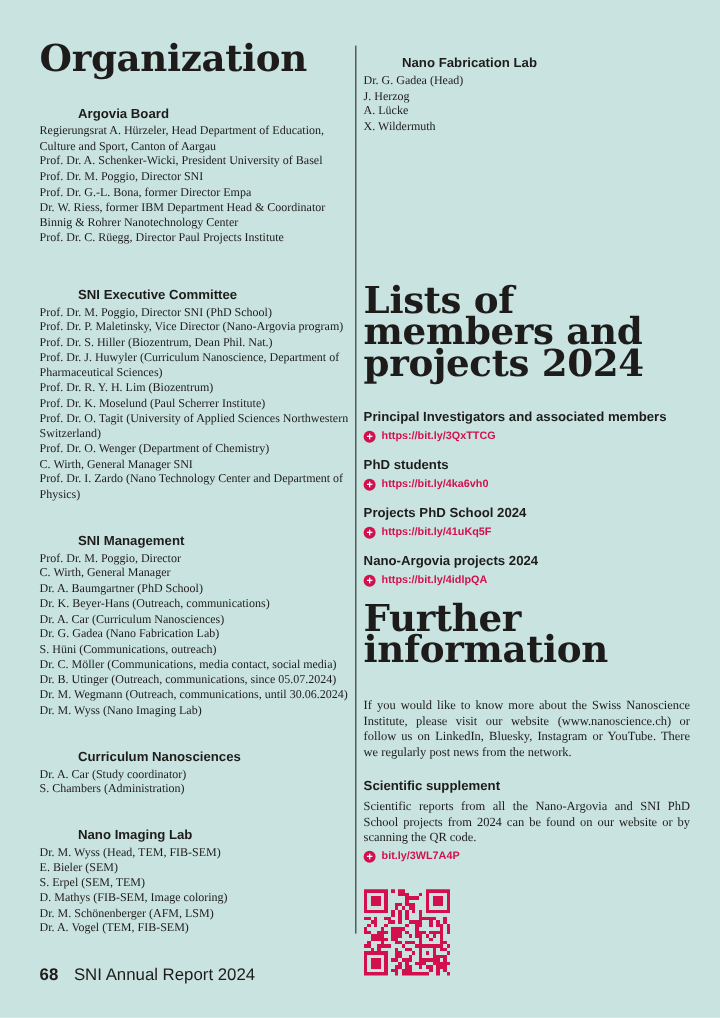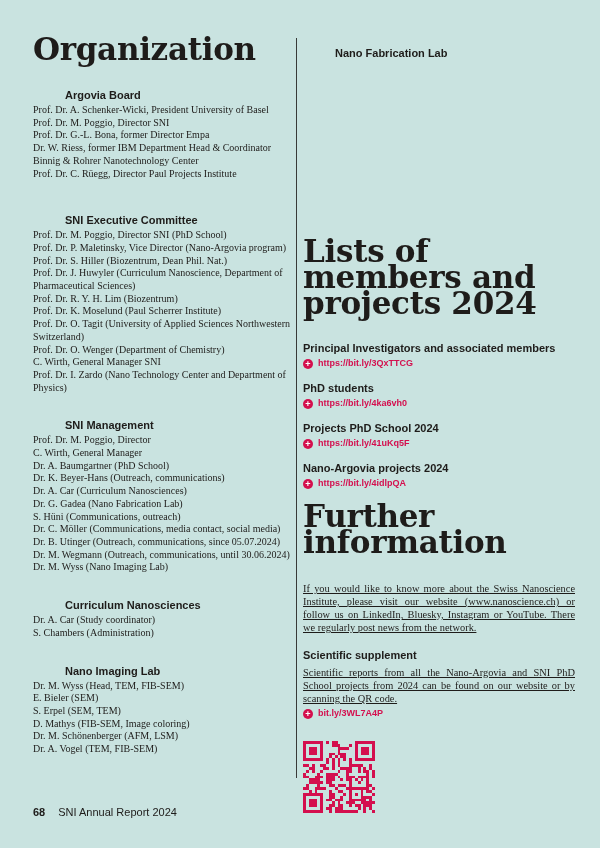--- a/index.html
+++ b/index.html
@@ -50,47 +50,48 @@
     font-size:9px;line-height:10px;text-align:center;display:inline-block;
     flex:0 0 auto;
   }
   .red-link{
     font-family:"Liberation Sans",sans-serif;font-weight:700;font-size:9px;
     color:var(--accent);text-decoration:none;line-height:11px;
   }
   .further-block{position:absolute;left:303px;top:503px;width:272px;}
   .further-block .h1{margin-bottom:27px;}
   .body-par{
-    font-size:10.4px;line-height:13px;text-align:justify;text-decoration:underline;
+    font-size:10.4px;line-height:13px;text-align:justify;
   }
   .supplement-heading{
     font-family:"Liberation Sans",sans-serif;font-weight:700;font-size:11px;
     line-height:14px;margin-top:14px;margin-bottom:4px;
   }
   .qr-wrap{margin-top:22px;width:72px;height:72px;}
   
   .footer{
     position:absolute;left:33px;top:807px;
-    font-family:"Liberation Sans",sans-serif;font-size:11px;line-height:11px;
+    font-family:"Liberation Sans",sans-serif;font-size:14px;line-height:11px;
     display:flex;gap:13px;align-items:baseline;
   }
   .page-num{font-weight:700;}
 </style>
 </head>
 <body>
 
 <div class="page">
 
   <div class="col-left">
     <h1 class="h1">Organization</h1>
 
     <section class="people-section gap-lg">
       <h3 class="section-heading">Argovia Board</h3>
       <ul class="member-list">
 
+      <li class="member-row">Regierungsrat A. Hürzeler, Head Department of Education, Culture and Sport, Canton of Aargau</li>
           <li class="member-row">Prof. Dr. A. Schenker-Wicki, President University of Basel</li>
           <li class="member-row">Prof. Dr. M. Poggio, Director SNI</li>
           <li class="member-row">Prof. Dr. G.-L. Bona, former Director Empa</li>
           <li class="member-row">Dr. W. Riess, former IBM Department Head &amp; Coordinator Binnig &amp; Rohrer Nanotechnology Center</li>
           <li class="member-row">Prof. Dr. C. Rüegg, Director Paul Projects Institute</li>
         </ul>
     </section>
 
     <section class="people-section">
       <h3 class="section-heading">SNI Executive Committee</h3>
@@ -147,20 +148,27 @@
           <li class="member-row">Dr. M. Schönenberger (AFM, LSM)</li>
           <li class="member-row">Dr. A. Vogel (TEM, FIB-SEM)</li>
         </ul>
     </section>
   </div>
 
   <div class="divider"></div>
 
   <section class="fab-lab">
     <h3 class="section-heading">Nano Fabrication Lab</h3>
+    <ul class="member-list">
+
+    <li class="member-row">Dr. G. Gadea (Head)</li>
+        <li class="member-row">J. Herzog</li>
+        <li class="member-row">A. Lücke</li>
+        <li class="member-row">X. Wildermuth</li>
+      </ul>
   </section>
 
   <section class="lists-block">
     <h1 class="h1">Lists of members and projects 2024</h1>
     <div>
 
         <div class="link-group">
           <div class="link-label">Principal Investigators and associated members</div>
           <div class="link-row">
             <span class="plus-icon">+</span>

